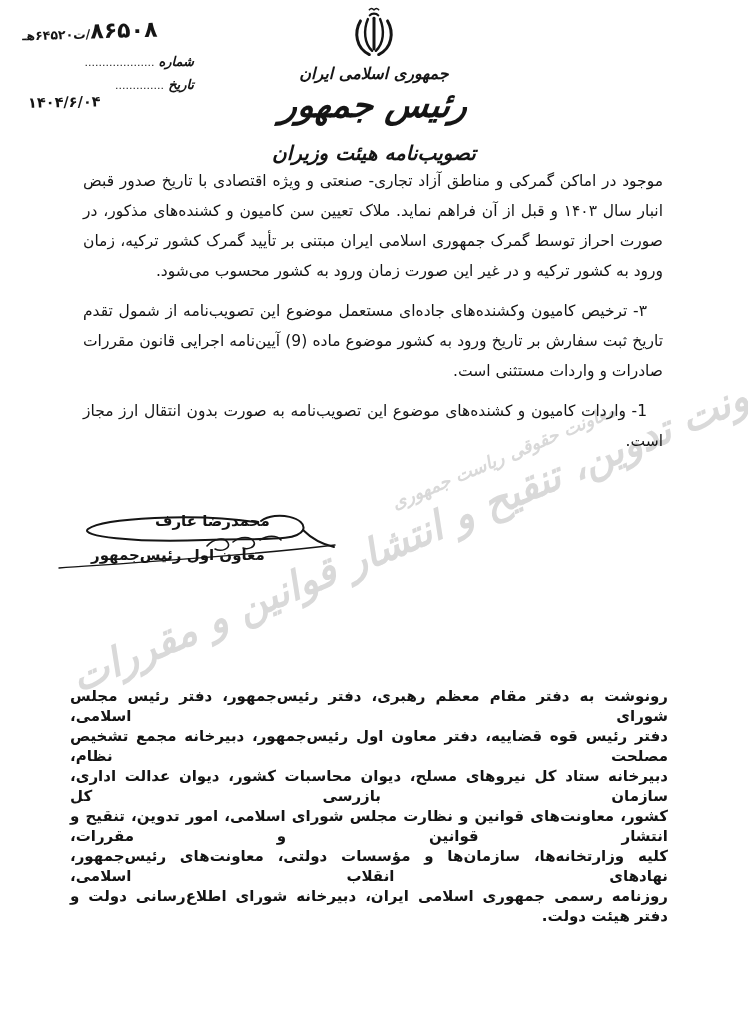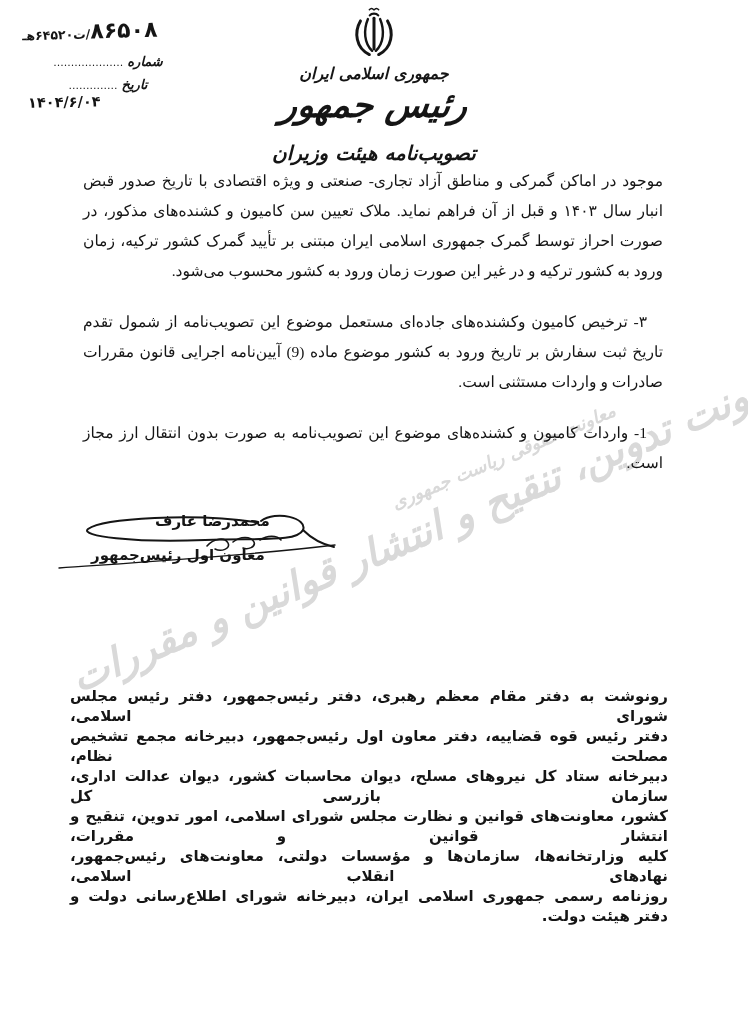--- a/index.html
+++ b/index.html
@@ -18,21 +18,21 @@
     direction:rtl;text-align:right;
   }
   .ref-number{
     transform:rotate(-1.5deg);
     white-space:nowrap;
     text-align:left;
     margin-bottom:8px;
   }
   .ref-number .num-main{font-size:22px;font-weight:bold;letter-spacing:4px;}
   .ref-number .num-suffix{font-size:12.5px;font-weight:bold;}
-  .ref-row{font-size:13px;line-height:22px;white-space:nowrap;text-align:center;}
+  .ref-row{font-size:13px;line-height:22px;white-space:nowrap;text-align:right;}
   .ref-row .lbl{font-style:italic;font-weight:bold;font-size:13px;}
   .ref-row .dots{font-size:11px;letter-spacing:1.5px;color:#222;}
   .ref-date-hand{
     position:absolute;top:76px;left:6px;
     font-size:14.5px;font-weight:bold;
     transform:rotate(-1deg);
     direction:ltr;
     letter-spacing:1px;
   }
   
@@ -43,26 +43,25 @@
     font-size:35px;font-weight:bold;font-style:italic;
     margin-top:2px;letter-spacing:1px;
     transform:skewX(-6deg);
   }
   .doctype{font-size:20px;font-weight:bold;font-style:italic;margin-top:16px;letter-spacing:1px;}
   
   .bodytext{
     position:absolute;top:166px;right:85px;left:83px;
     font-size:15.5px;line-height:30px;
     z-index:2;
-    font-family:Liberation Serif, serif;
   }
   .bodyline{text-align:justify;text-align-last:justify;}
   .bodyline.last{text-align:justify;text-align-last:right;}
   .para{margin:0;}
-  .para.gap{margin-top:21px;}
+  .para.gap{margin-top:10px;}
   .indent{text-indent:16px;}
   
   .watermark{
     position:absolute;left:60px;top:475px;width:760px;
     transform:rotate(-23deg);
     color:#d9d9d9;
     z-index:1;
     pointer-events:none;
     direction:rtl;
   }

